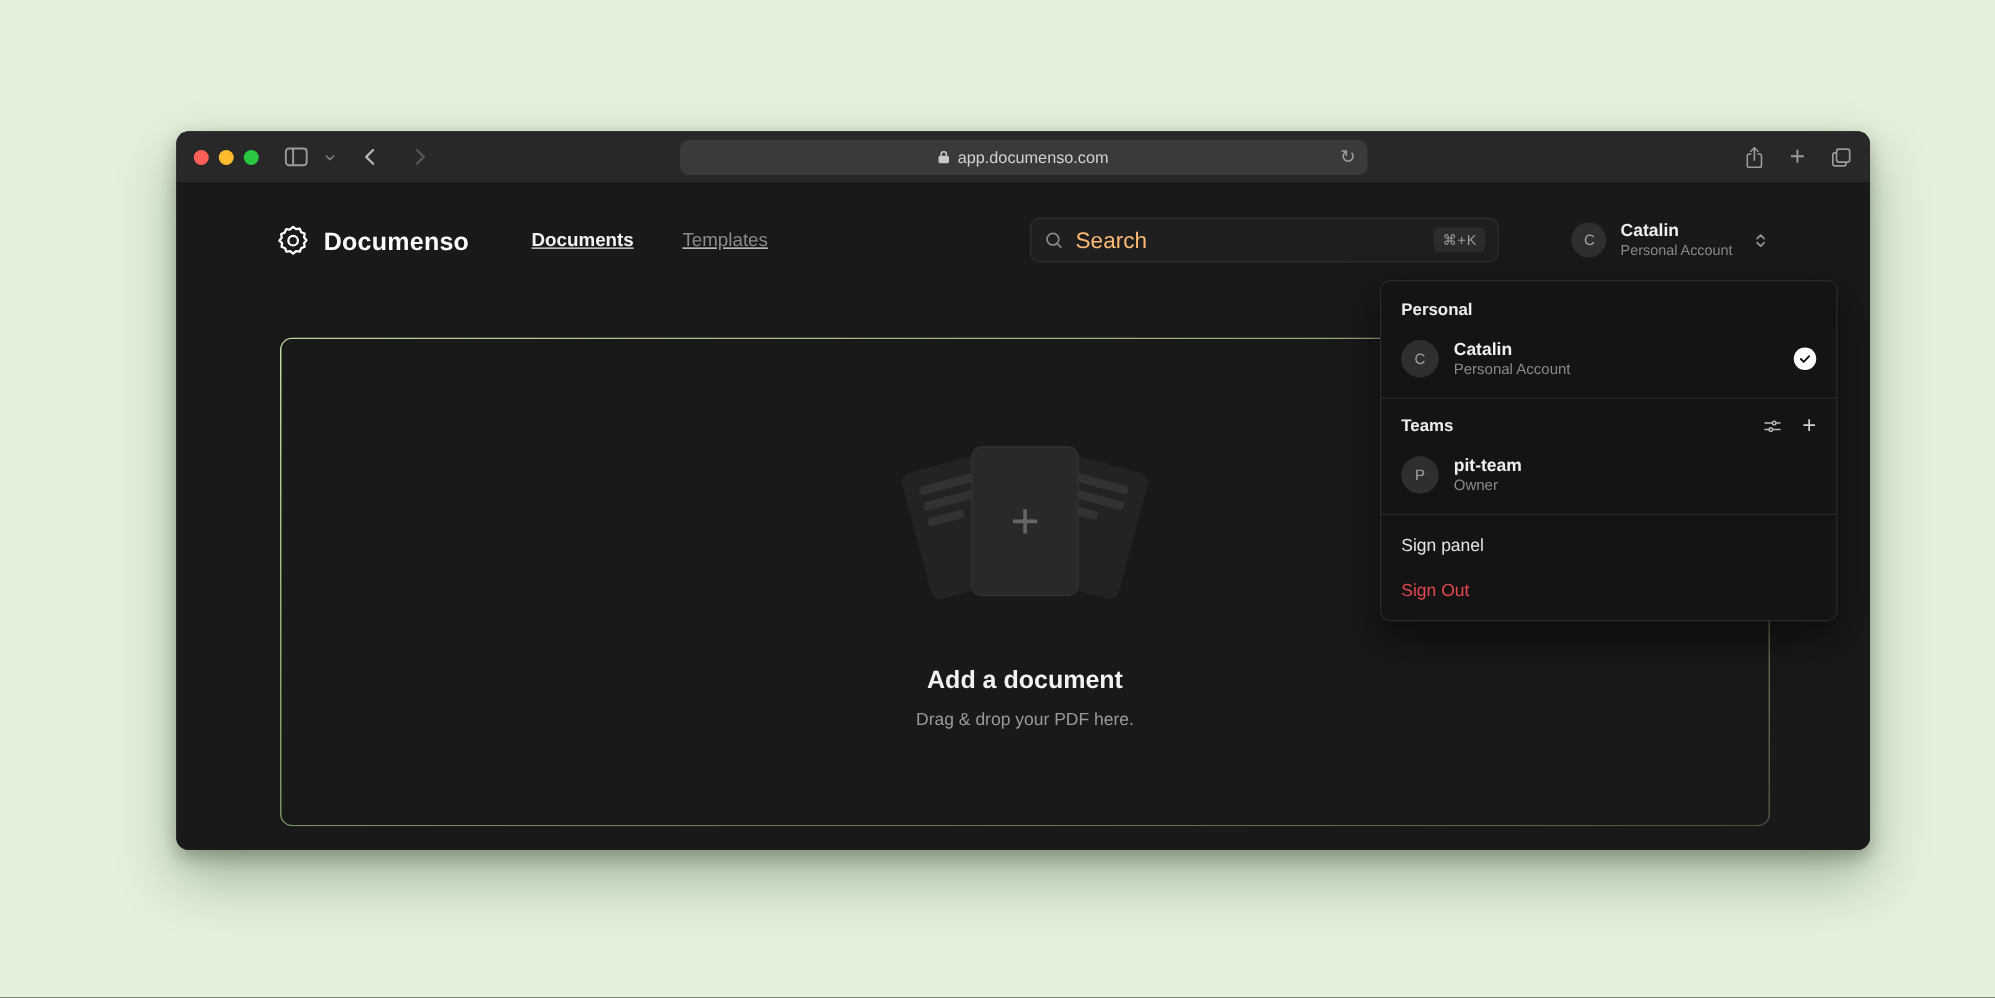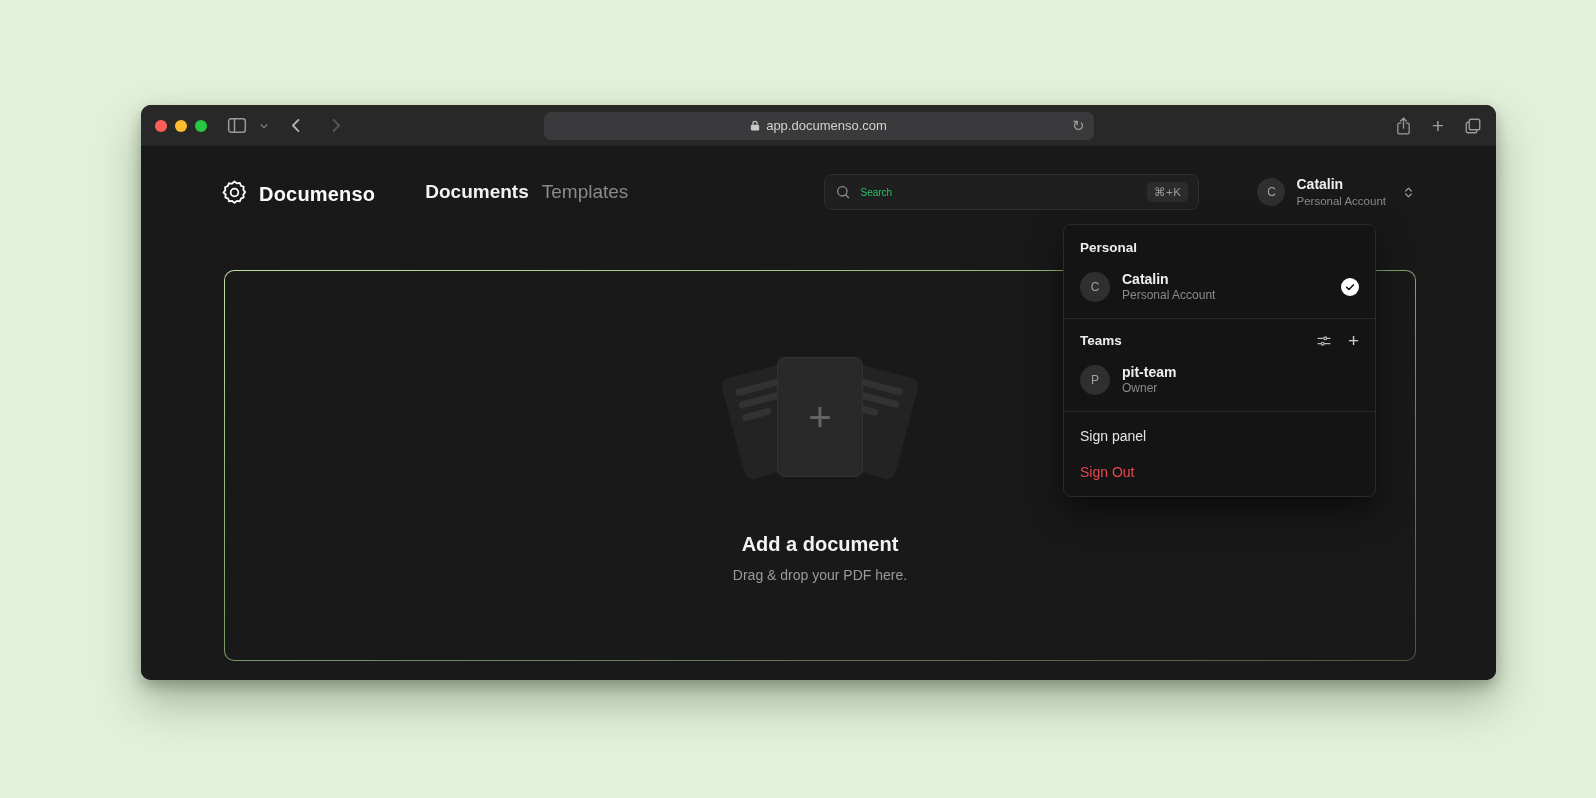--- a/index.html
+++ b/index.html
@@ -42,30 +42,30 @@
   .refresh { position:absolute; right:9px; top:4px; color:#9b9b9b; font-size:15px; line-height:20px; }
   .tb-right { justify-self:end; display:flex; align-items:center; gap:20px; color:#9b9b9b; }
   .glyph-plus { font-size:21px; font-weight:300; line-height:18px; color:#9b9b9b; }
 
   
   .app { position:relative; flex:1; background:#191919; color:#ececec; }
 
   .app-header { display:flex; align-items:center; height:90px; padding:0 80px; }
   .brand { display:flex; align-items:flex-end; gap:11px; }
   .brand-name { font-size:20px; font-weight:700; color:#fafafa; letter-spacing:.2px; }
-  .nav { display:flex; align-items:center; gap:13px; margin-left:50px; font-size:19px; }
+  .nav { display:flex; align-items:center; gap:39px; margin-left:50px; font-size:15px;text-decoration:underline; }
   .nav-item.active { color:#f2f2f2; font-weight:600; }
   .nav-item.muted { color:#8a8a8a; font-weight:500; }
 
   .search {
     margin-left:auto; width:375px; height:36px;
     border:1px solid #2f2f2f; background:#1f1f1f; border-radius:8px;
     display:flex; align-items:center; gap:9px; padding:0 10px;
   }
-  .search-text { color:#22c55e; font-size:10px; }
+  .search-text { color:#fdba74; font-size:18px; }
   .kbd {
     margin-left:auto; background:#2c2c2c; color:#9c9c9c;
     border-radius:5px; padding:3px 7px; font-size:11.5px; letter-spacing:.5px;
   }
 
   .account { display:flex; align-items:center; gap:11px; margin-left:58px; }
   .avatar {
     width:28px; height:28px; border-radius:50%; background:#2f2f2f; color:#a0a0a0;
     display:flex; align-items:center; justify-content:center; font-size:12px; flex:0 0 auto;
   }
@@ -95,21 +95,21 @@
     align-items:center; justify-content:center; z-index:2;
   }
   .bar { height:7px; border-radius:3px; background:#363636; }
   .bar.w1 { width:48px; } .bar.w2 { width:48px; } .bar.w3 { width:30px; }
   .card-plus { font-size:40px; font-weight:200; color:#6f6f6f; line-height:1; }
   .dz-title { margin-top:32px; font-size:20px; font-weight:700; color:#f2f2f2; }
   .dz-sub { margin-top:11px; font-size:14px; color:#9a9a9a; }
 
   
   .menu {
-    position:absolute; top:77px; left:922px; width:313px; z-index:10;
+    position:absolute; top:77px; left:963px; width:366px; z-index:10;
     background:#141414; border:1px solid #2b2b2b; border-radius:8px;
     padding:6px; box-shadow:0 14px 34px rgba(0,0,0,.55); font-size:14px;
   }
   .menu-label { padding:9px 10px 7px; font-size:13.5px; font-weight:700; color:#ededed; }
   .menu-row { display:flex; align-items:center; gap:12px; padding:8px 10px; border-radius:6px; }
   .menu-row .avatar { width:30px; height:30px; }
   .row-name { font-size:14px; font-weight:600; color:#efefef; line-height:1.3; }
   .row-sub { font-size:12px; color:#8a8a8a; line-height:1.3; }
   .check {
     margin-left:auto; width:18px; height:18px; border-radius:50%; background:#ffffff;

